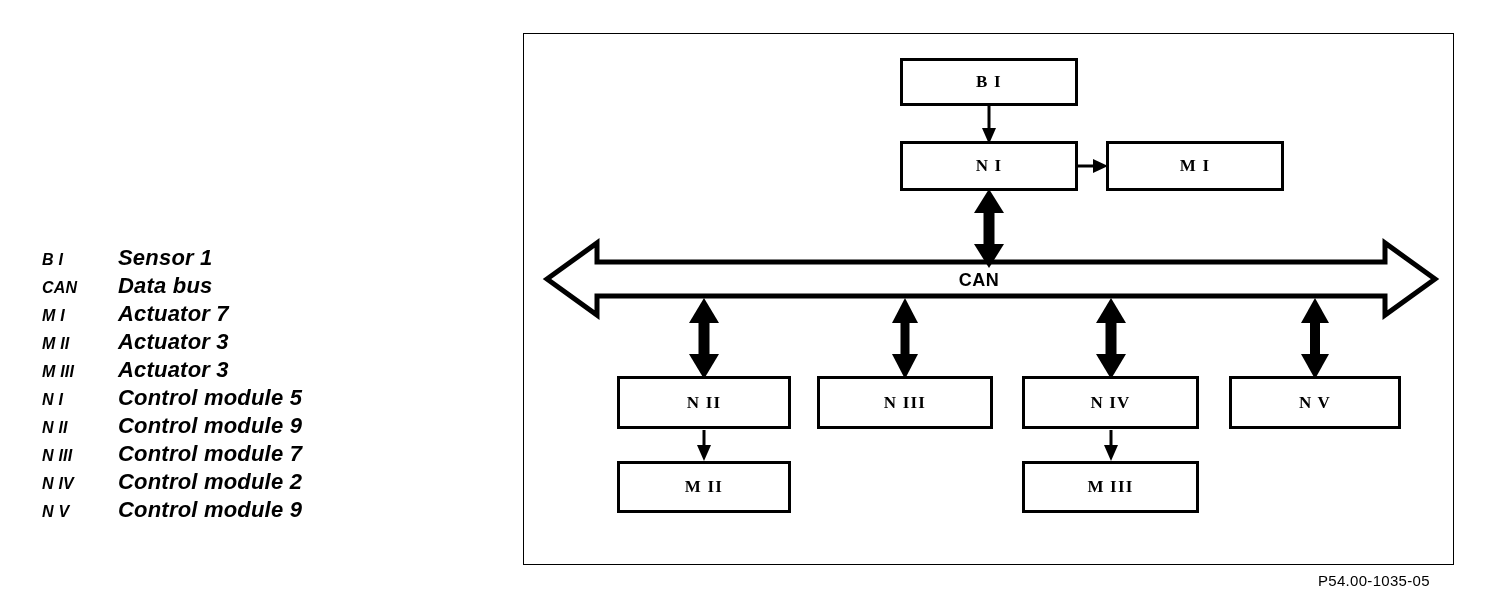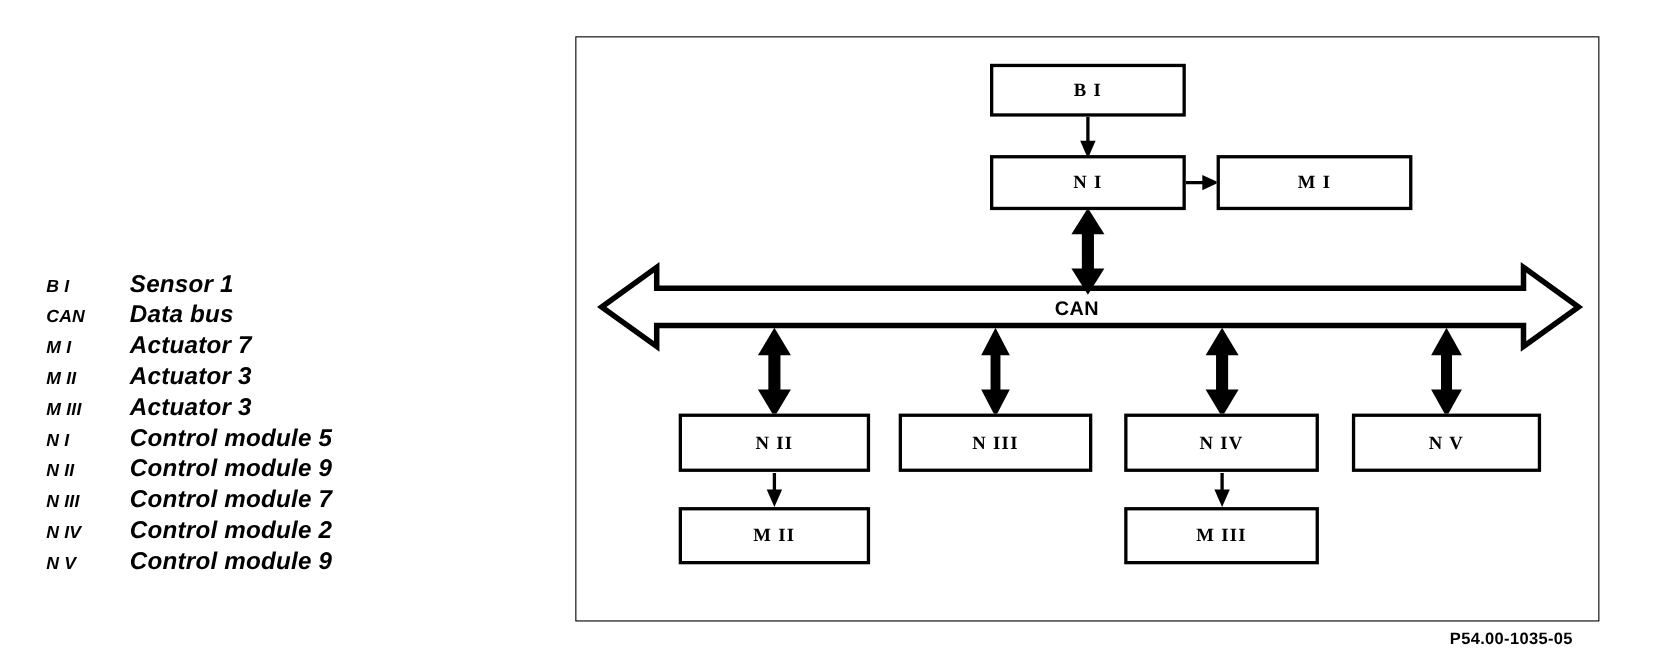--- a/index.html
+++ b/index.html
@@ -92,21 +92,21 @@
     letter-spacing: 0.5px;
     font-family: "Liberation Sans", sans-serif;
   }
 
   
   #caption {
     position: absolute;
     left: 1318px;
     top: 572px;
     font-size: 15px;
-    font-weight: bold;
+    font-weight: normal;
     color: #000000;
     letter-spacing: 0.3px;
     font-family: "Liberation Sans", sans-serif;
   }
 </style>
 </head>
 <body>
 
 <div id="root">
 

